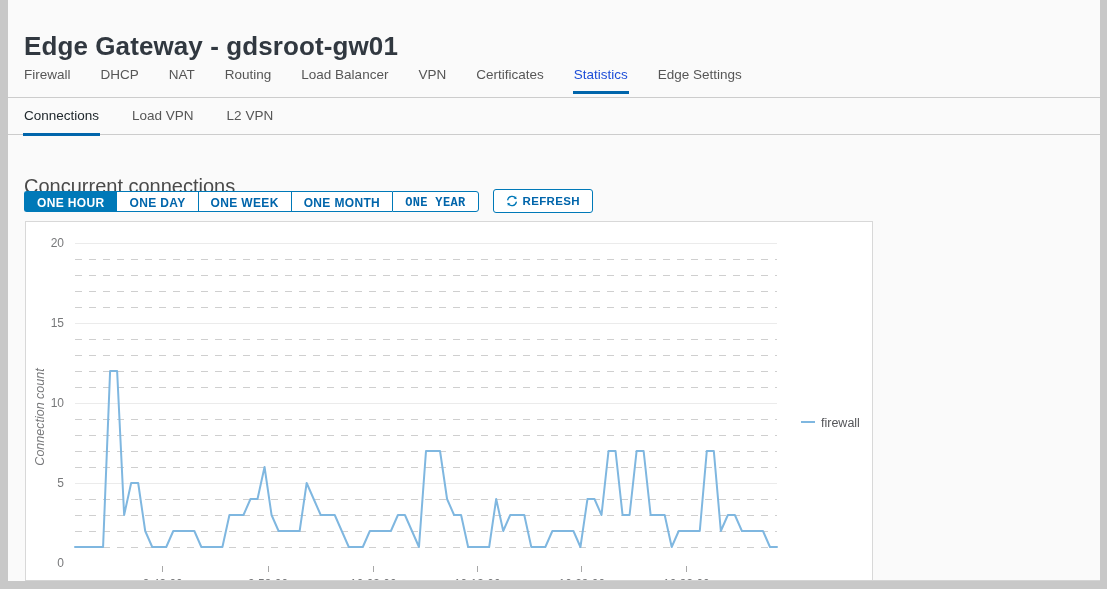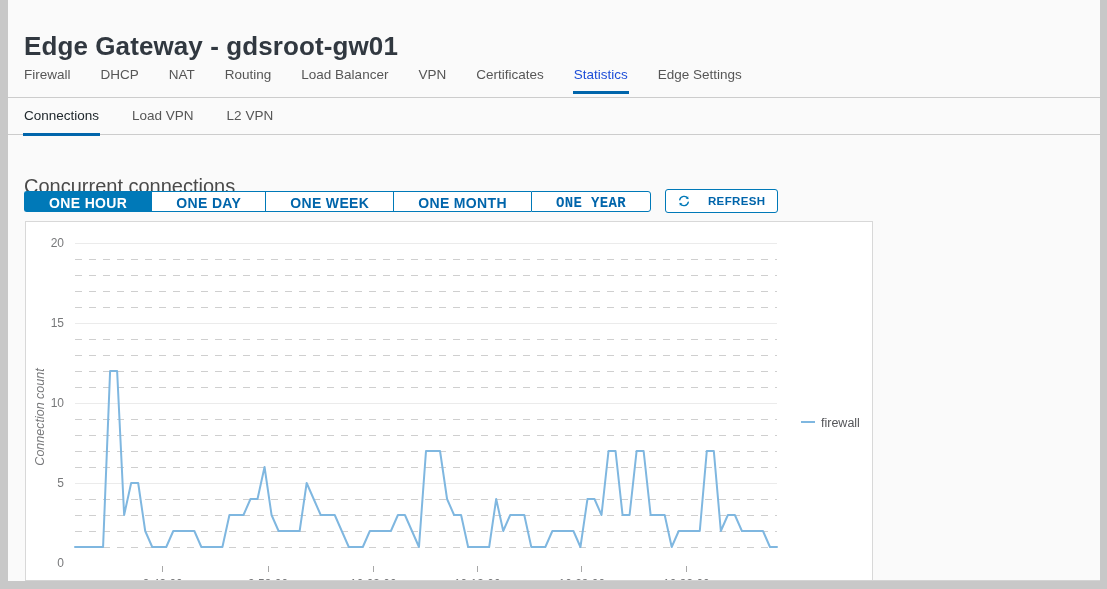--- a/index.html
+++ b/index.html
@@ -131,28 +131,28 @@
     position: absolute;
     left: 16px;
     top: 189px;
     display: flex;
     align-items: center;
   }
   .btn-group {
     display: flex;
   }
   .range-btn {
-    font-size: 14px;
+    font-size: 12px;
     letter-spacing: 0.35px;
     font-weight: 600;
     color: #0065ab;
     background: #ffffff;
     border: 1px solid #0079b8;
     border-right-width: 0;
-    padding: 0 24px;
+    padding: 0 12px;
     height: 21px;
     line-height: 23px;
     box-sizing: border-box;
     cursor: pointer;
     white-space: nowrap;
   }
   .range-btn:first-child { border-radius: 3px 0 0 3px; }
   .range-btn:last-child {
     border-radius: 0 3px 3px 0;
     border-right-width: 1px;
@@ -173,21 +173,21 @@
     background: #ffffff;
     border: 1px solid #0079b8;
     border-radius: 3px;
     height: 24px;
     line-height: 22px;
     box-sizing: border-box;
     padding: 0 12px;
     cursor: pointer;
     display: flex;
     align-items: center;
-    gap: 18px;
+    gap: 5px;
     white-space: nowrap;
   }
   #refresh-button svg { display: block; }
 
   
   #chart-panel {
     position: absolute;
     left: 17px;
     top: 221px;
     width: 848px;

